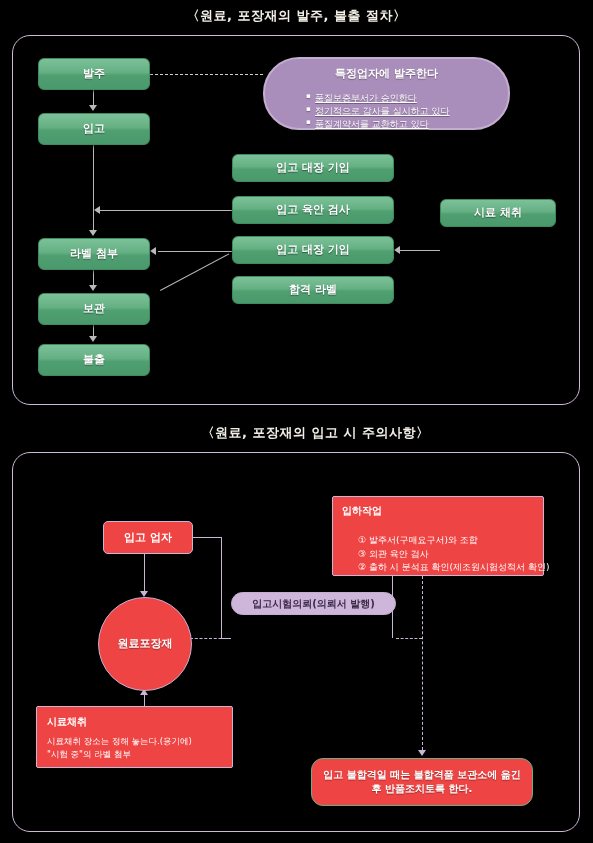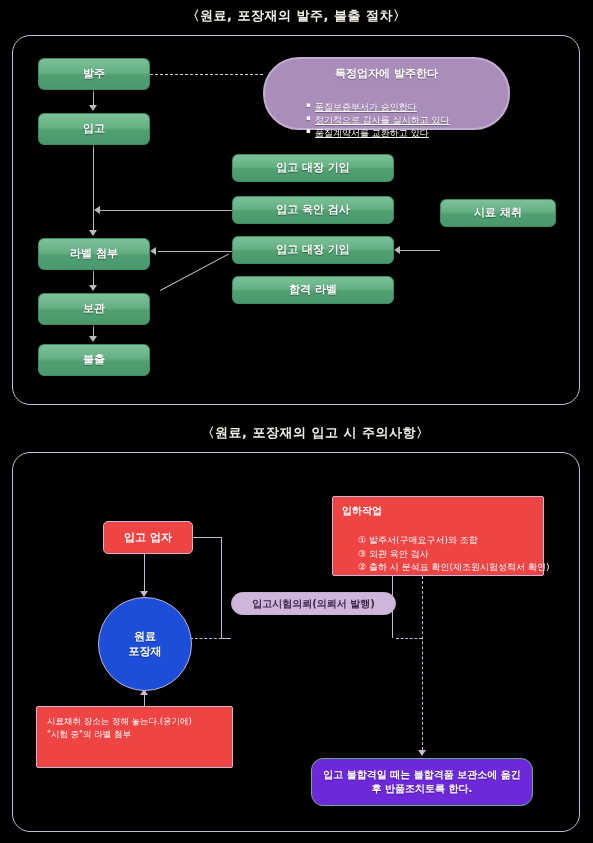--- a/index.html
+++ b/index.html
@@ -89,21 +89,21 @@
     border: 2px solid #c3aed0;
     box-sizing: border-box;
     padding: 7px 14px 6px 14px;
     box-shadow: 0 2px 4px rgba(0,0,0,0.5);
   }
   #purple-callout .callout-head {
     text-align: center;
     font-size: 11px;
     font-weight: bold;
     color: #ffffff;
-    margin-bottom: 20px;
+    margin-bottom: 11px;
     text-shadow: 0 1px 1px rgba(0,0,0,0.35);
   }
   #purple-callout ul {
     list-style: none;
     margin: 1px;
     padding: 0 0 0 26px;
     text-decoration: underline;
   }
   #purple-callout li {
     font-size: 9px;
@@ -174,24 +174,24 @@
     color: #ffffff;
   }
 
   #purple-circle {
     position: absolute;
     left: 98px;
     top: 597px;
     width: 92px;
     height: 92px;
     border-radius: 50%;
-    background: #1d4ed8;
+    background: #ef4444;
     border: 1px solid #c3aed0;
     display: flex;
-    flex-direction: column;
+    flex-direction: row;
     align-items: center;
     justify-content: center;
     font-size: 11px;
     font-weight: bold;
     color: #ffffff;
     line-height: 1.4;
     text-shadow: 0 1px 1px rgba(0,0,0,0.35);
   }
 
   #pill-request {
@@ -259,21 +259,21 @@
     white-space: nowrap;
   }
 
   #box-reject {
     position: absolute;
     left: 311px;
     top: 758px;
     width: 222px;
     height: 48px;
     border-radius: 12px;
-    background: #6d28d9;
+    background: #ef4444;
     border: 1px solid #6aae86;
     display: flex;
     align-items: center;
     justify-content: center;
     text-align: center;
     font-size: 10px;
     font-weight: bold;
     color: #ffffff;
     line-height: 1.45;
     box-sizing: border-box;
@@ -397,17 +397,18 @@
 <div class="dbox" id="box-inbound-work">
   <div class="hd">입하작업</div>
   <ol>
     <li>① 발주서(구매요구서)와 조합</li>
     <li>③ 외관 육안 검사</li>
     <li>② 출하 시 분석표 확인(제조원시험성적서 확인)</li>
   </ol>
 </div>
 
 <div class="dbox" id="box-sample-note">
+  <div class="hd">시료채취</div>
   <div class="ln">시료채취 장소는 정해 놓는다.(용기에)</div>
   <div class="ln">"시험 중"의 라벨 첨부</div>
 </div>
 
 <div id="box-reject">입고 불합격일 때는 불합격품 보관소에 옮긴 후 반품조치토록 한다.</div>
 
 </body></html>

